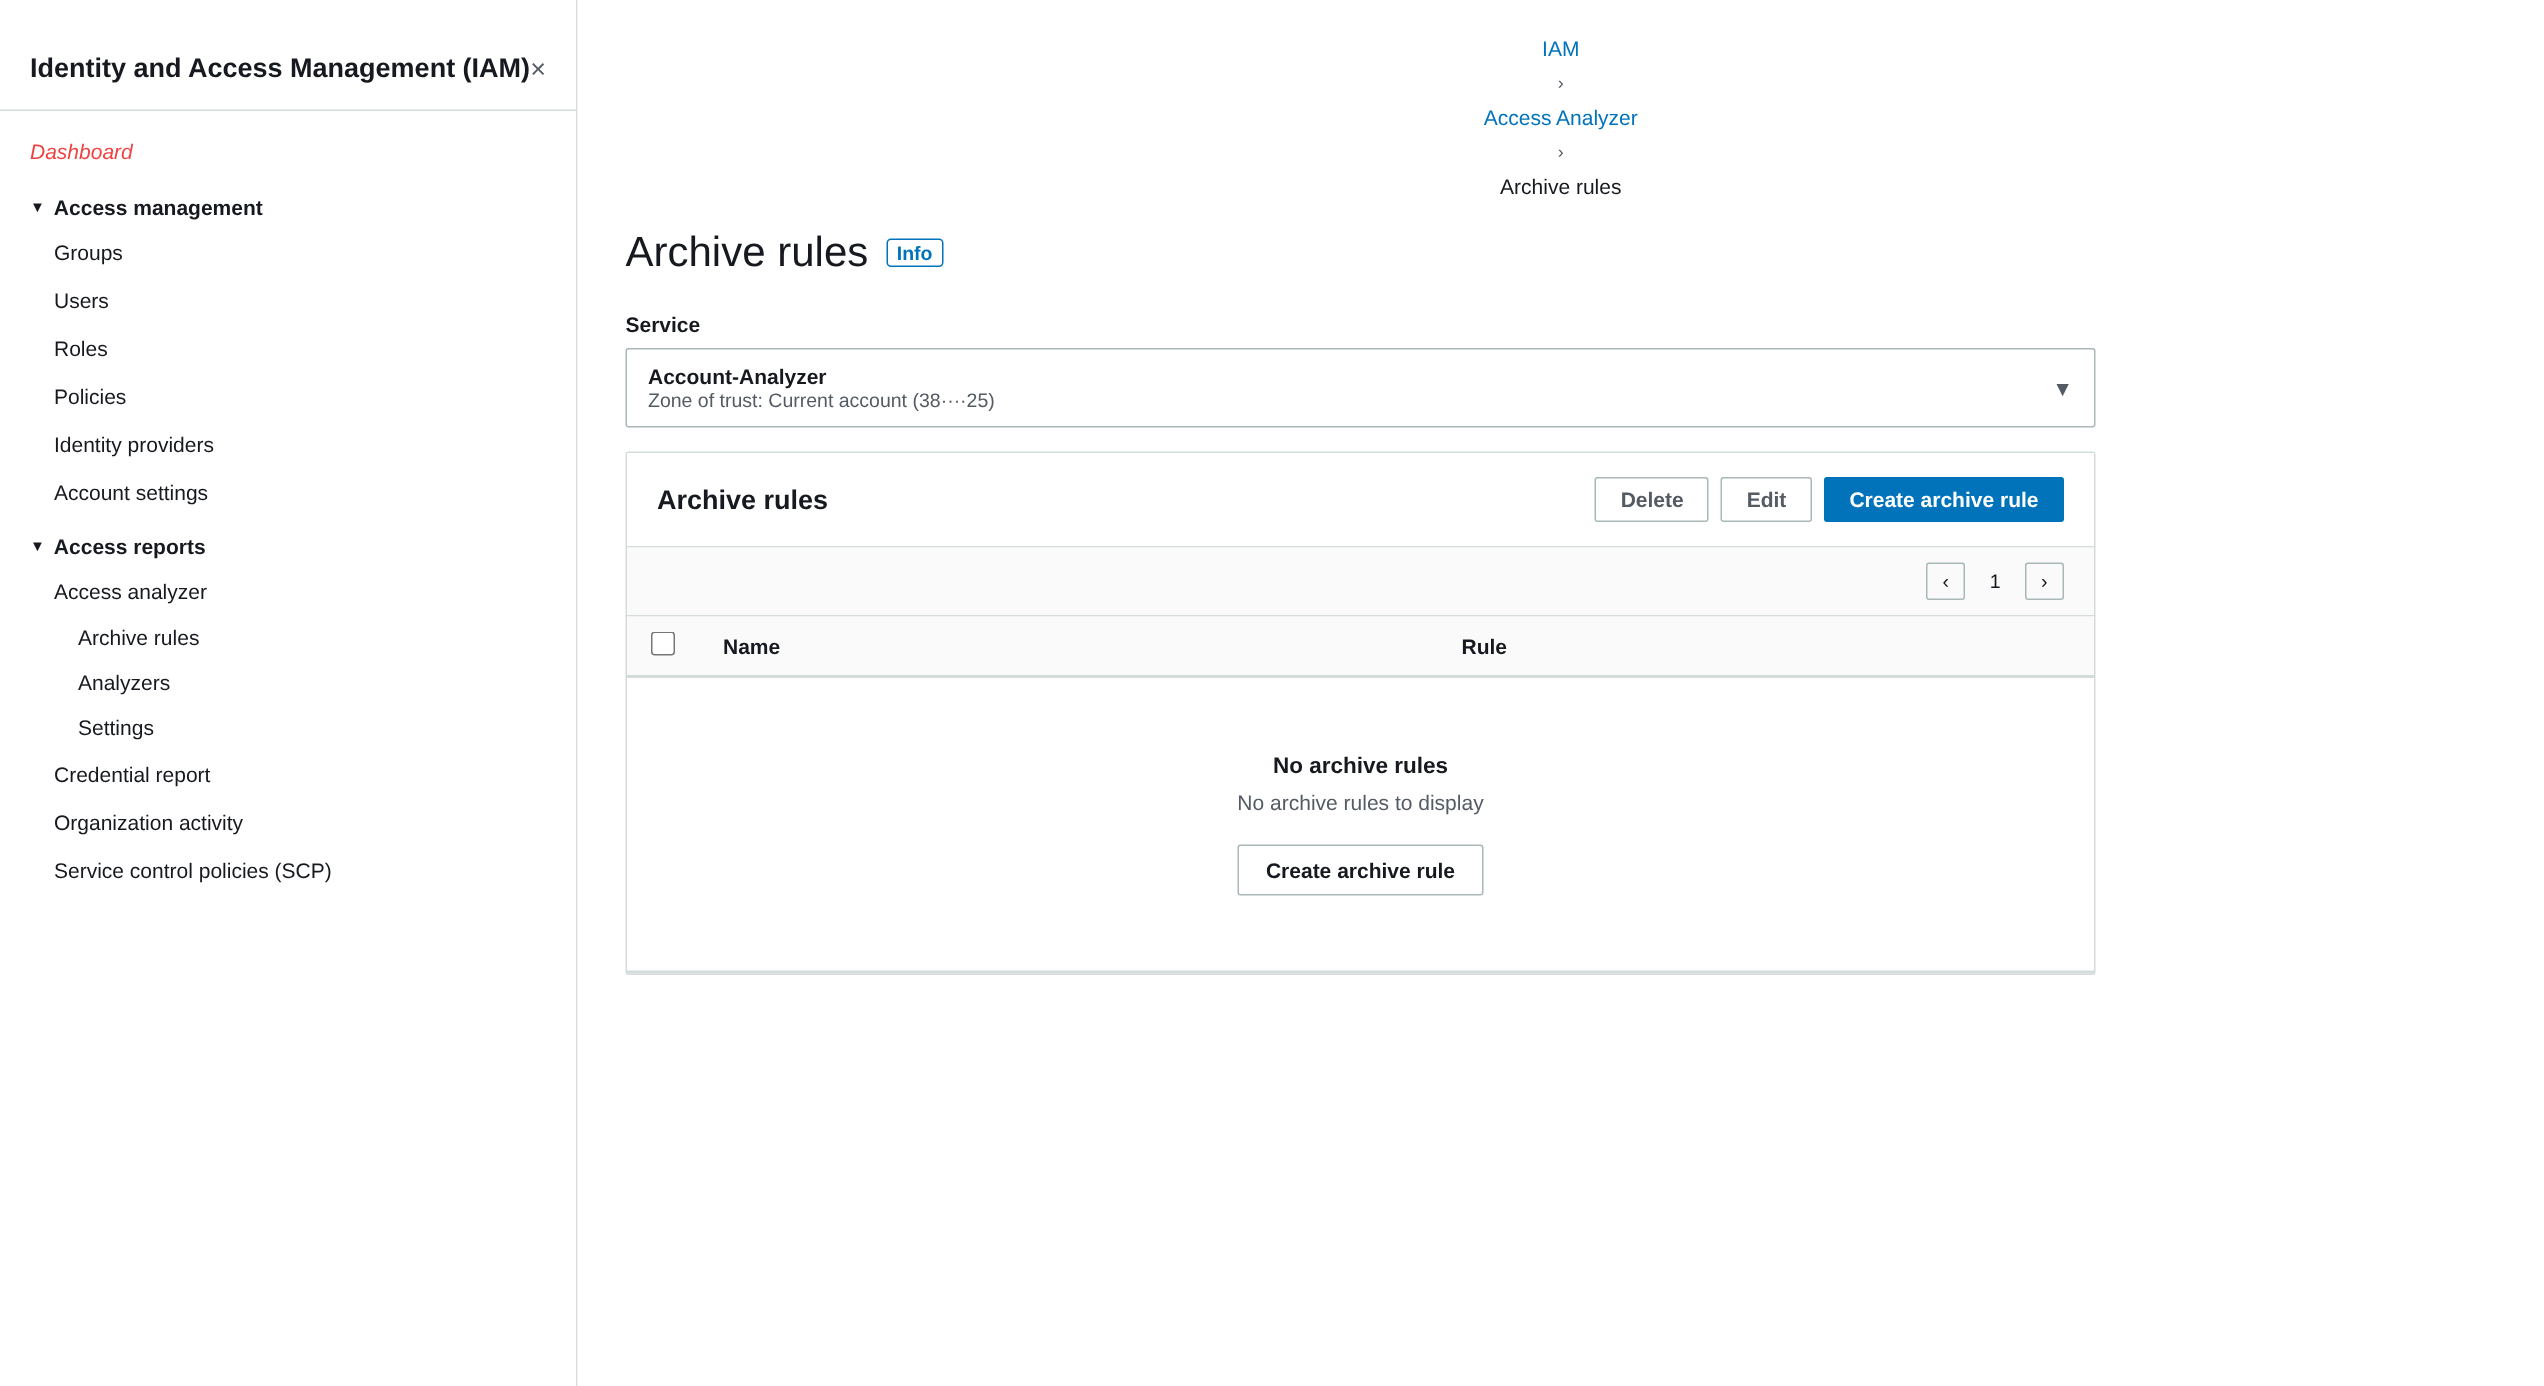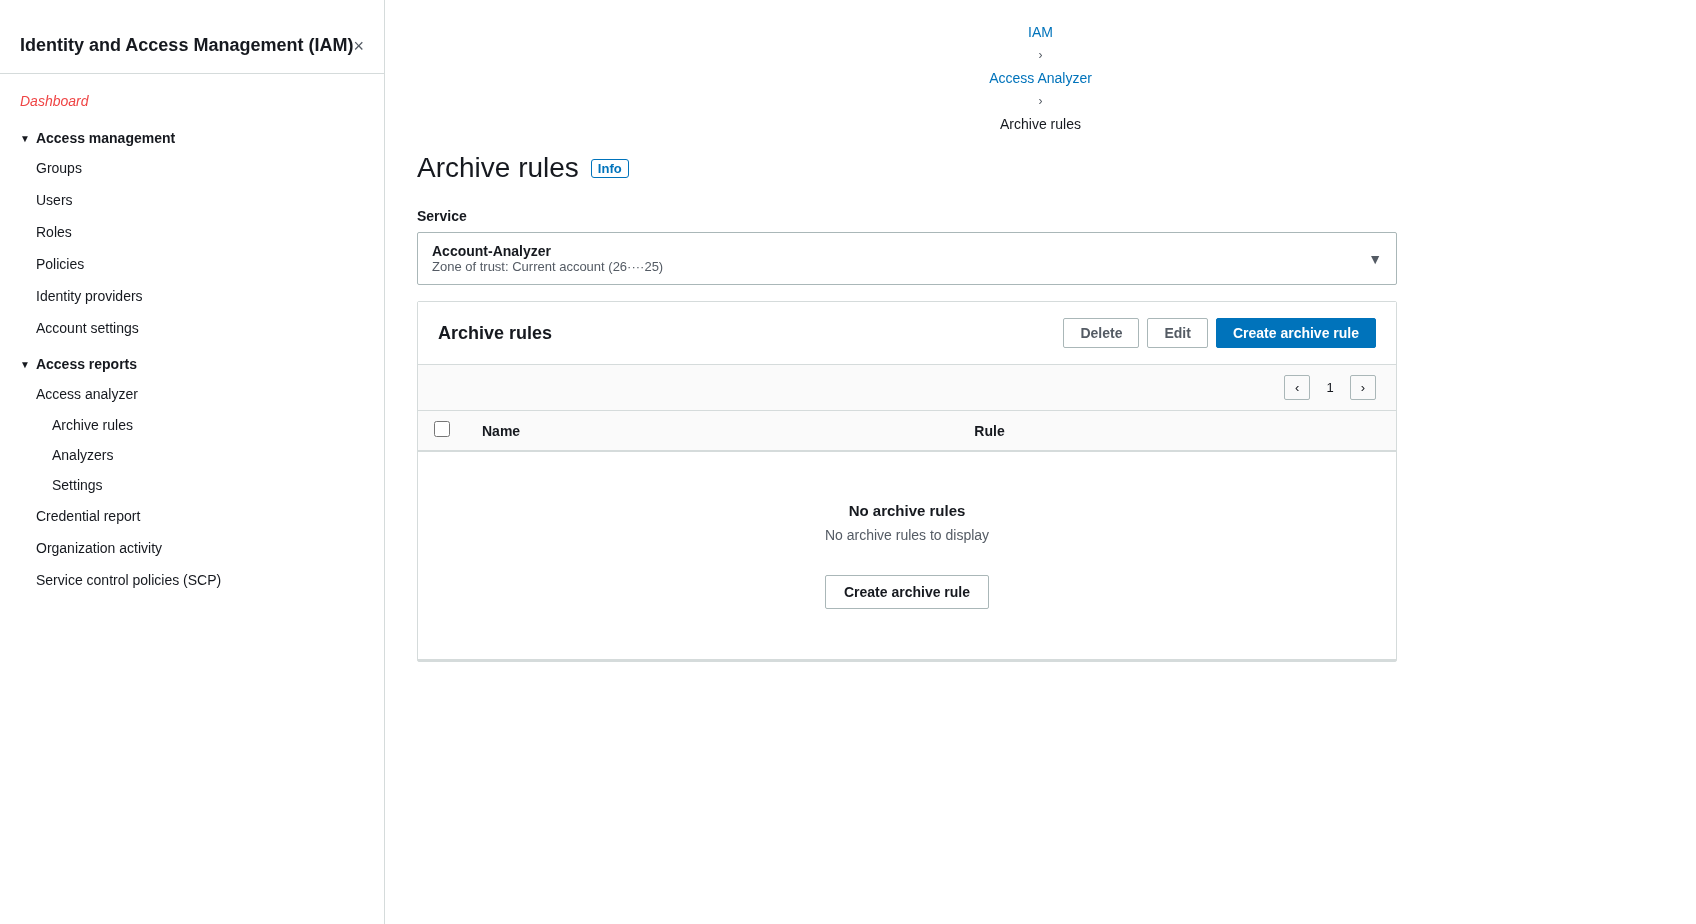--- a/index.html
+++ b/index.html
@@ -259,21 +259,21 @@
     }
     .empty-state-title {
       font-size: 15px;
       font-weight: 700;
       color: #16191f;
       margin-bottom: 8px;
     }
     .empty-state-sub {
       font-size: 14px;
       color: #545b64;
-      margin-bottom: 32px;
+      margin-bottom: 20px;
     }
     .btn-secondary {
       background: #fff;
       border: 1px solid #aab7b8;
       color: #16191f;
       padding: 8px 18px;
       font-size: 14px;
       font-weight: 600;
       border-radius: 2px;
       cursor: pointer;
@@ -341,21 +341,21 @@
     </div>
 
     <div class="page-title-row">
       <h1 class="page-title">Archive rules</h1>
       <span class="info-badge">Info</span>
     </div>
 
     <div class="analyzer-label">Service</div>
     <div class="analyzer-select-wrapper">
       <div class="analyzer-select-name">Account-Analyzer</div>
-      <div class="analyzer-select-sub">Zone of trust: Current account (26····25)</div>
+      <div class="analyzer-select-sub">Zone of trust: Current account (38····25)</div>
       <span class="analyzer-select-arrow">▼</span>
     </div>
 
     <div class="archive-rules-card">
 
       <div class="archive-rules-header">
         <span class="archive-rules-title">Archive rules</span>
         <div class="header-actions">
           <button class="btn btn-default">Delete</button>
           <button class="btn btn-default">Edit</button>

